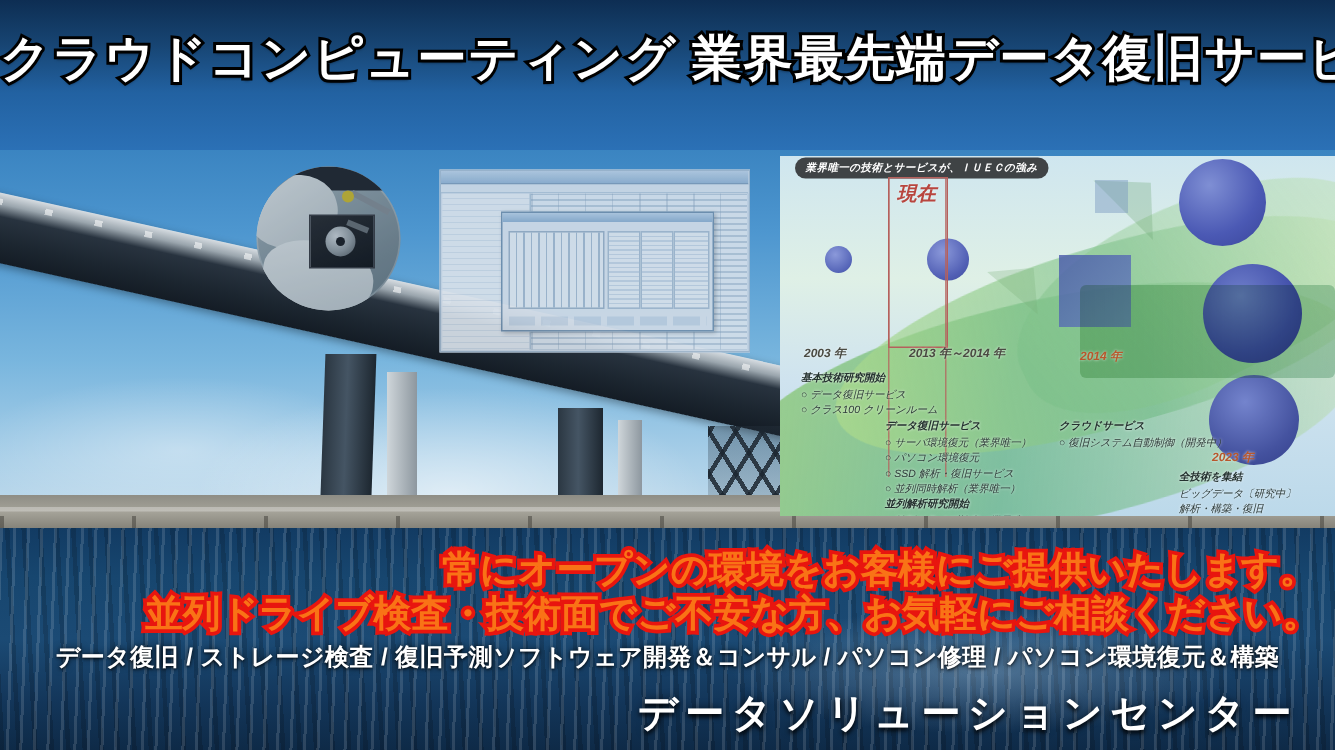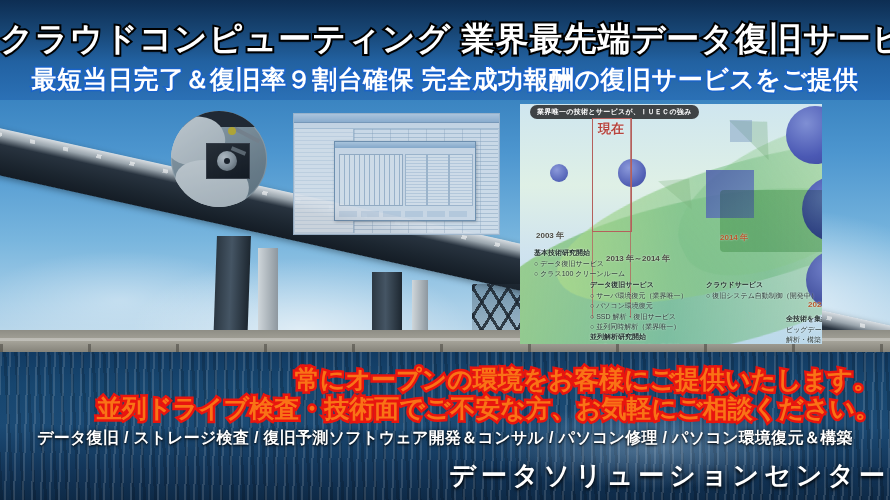--- a/index.html
+++ b/index.html
@@ -163,23 +163,24 @@
   .app-shot .dialog .pb{left:92px;width:20px;}
   .app-shot .dialog .pc{left:114px;width:22px;}
   .app-shot .dialog .btns{
     position:absolute;left:4px;bottom:3px;width:132px;height:6px;
     background:repeating-linear-gradient(90deg,#dbe5ef 0 18px,#f4f7fb 18px 22px);
   }
   .app-shot .tint{position:absolute;inset:0;background:rgba(40,90,140,.18);}
 
   
   .roadmap{
-    position:absolute;left:520px;top:104px;width:302px;height:240px;
+    position:absolute;left:520px;top:104px;width:370px;height:240px;
     overflow:hidden;
     background:linear-gradient(180deg,#cfe6ef 0%,#dff0e6 34%,#cfe3ef 62%,#bcd9ea 100%);
+    font-style:italic;
   }
   .rm-swoosh{
     position:absolute;border-radius:50%;
     background:linear-gradient(120deg, rgba(120,200,120,.75), rgba(60,150,110,.55), rgba(180,220,140,.35));
     filter:blur(.2px);
   }
   .rm-swoosh.s1{left:-40px;top:96px;width:430px;height:150px;
     background:linear-gradient(105deg, rgba(150,205,120,.85), rgba(90,175,120,.65) 45%, rgba(205,230,160,.35));
     border-radius:60% 45% 55% 40%;transform:rotate(-10deg);}
   .rm-swoosh.s2{left:30px;top:60px;width:380px;height:120px;
@@ -274,21 +275,21 @@
   .redline.l1{left:0;top:363px;text-align:right;padding-right:12px;box-sizing:border-box;}
   .redline.l2{left:0;top:392px;text-align:right;padding-right:10px;box-sizing:border-box;}
 
   .services{
     position:absolute;left:0;top:428px;width:890px;text-align:center;
     font-size:16px;font-weight:700;color:#ffffff;
     text-shadow:0 1px 2px rgba(0,0,0,.85),0 0 5px rgba(0,0,0,.7);
     white-space:nowrap;letter-spacing:.3px;
   }
   .company{
-    position:absolute;left:0;top:458px;width:890px;text-align:right;
+    position:absolute;left:0;top:458px;width:890px;text-align:right;padding-right:24px;
     box-sizing:border-box;
     font-size:26px;font-weight:700;color:#ffffff;letter-spacing:5px;
     text-shadow:0 2px 3px rgba(0,0,0,.85),0 0 6px rgba(0,0,0,.6);
     white-space:nowrap;
   }
 </style>
 </head>
 <body>
 
 <div class="banner">
@@ -353,21 +354,21 @@
     <div class="rm-greenoverlay"></div>
 
     <div class="rm-caption">業界唯一の技術とサービスが、ＩＵＥＣの強み</div>
 
     <div class="rm-vline" style="left:72px;"></div>
     <div class="rm-vline" style="left:110px;"></div>
     <div class="rm-now-box"></div>
     <div class="rm-now-label">現在</div>
 
     <div class="rm-year" style="left:16px;top:126px;">2003 年</div>
-    <div class="rm-year" style="left:86px;top:126px;margin-top:23px;">2013 年～2014 年</div>
+    <div class="rm-year" style="left:86px;top:126px;">2013 年～2014 年</div>
     <div class="rm-year accent" style="left:200px;top:128px;">2014 年</div>
     <div class="rm-year accent" style="left:288px;top:195px;">2023 年</div>
 
     <div class="rm-block" style="left:14px;top:144px;">
       <span class="hd">基本技術研究開始</span>
       <span class="li">○ データ復旧サービス</span>
       <span class="li">○ クラス100 クリーンルーム</span>
     </div>
 
     <div class="rm-block" style="left:70px;top:176px;">
@@ -391,21 +392,20 @@
 
     <div class="rm-block" style="left:266px;top:210px;">
       <span class="hd">全技術を集結</span>
       <span class="li">ビッグデータ〔研究中〕</span>
       <span class="li">解析・構築・復旧</span>
     </div>
   </div>
 
   <div class="headbar"></div>
   <div class="headline">クラウドコンピューティング 業界最先端データ復旧サービス</div>
-  <div class="subline">最短当日完了＆復旧率９割台確保 完全成功報酬の復旧サービスをご提供</div>
 
   <div class="redline l1">常にオープンの環境をお客様にご提供いたします。</div>
   <div class="redline l2">並列ドライブ検査・技術面でご不安な方、お気軽にご相談ください。</div>
 
   <div class="services">データ復旧 / ストレージ検査 / 復旧予測ソフトウェア開発＆コンサル / パソコン修理 / パソコン環境復元＆構築</div>
   <div class="company">データソリューションセンター</div>
 
 </div>
 
 </body></html>

